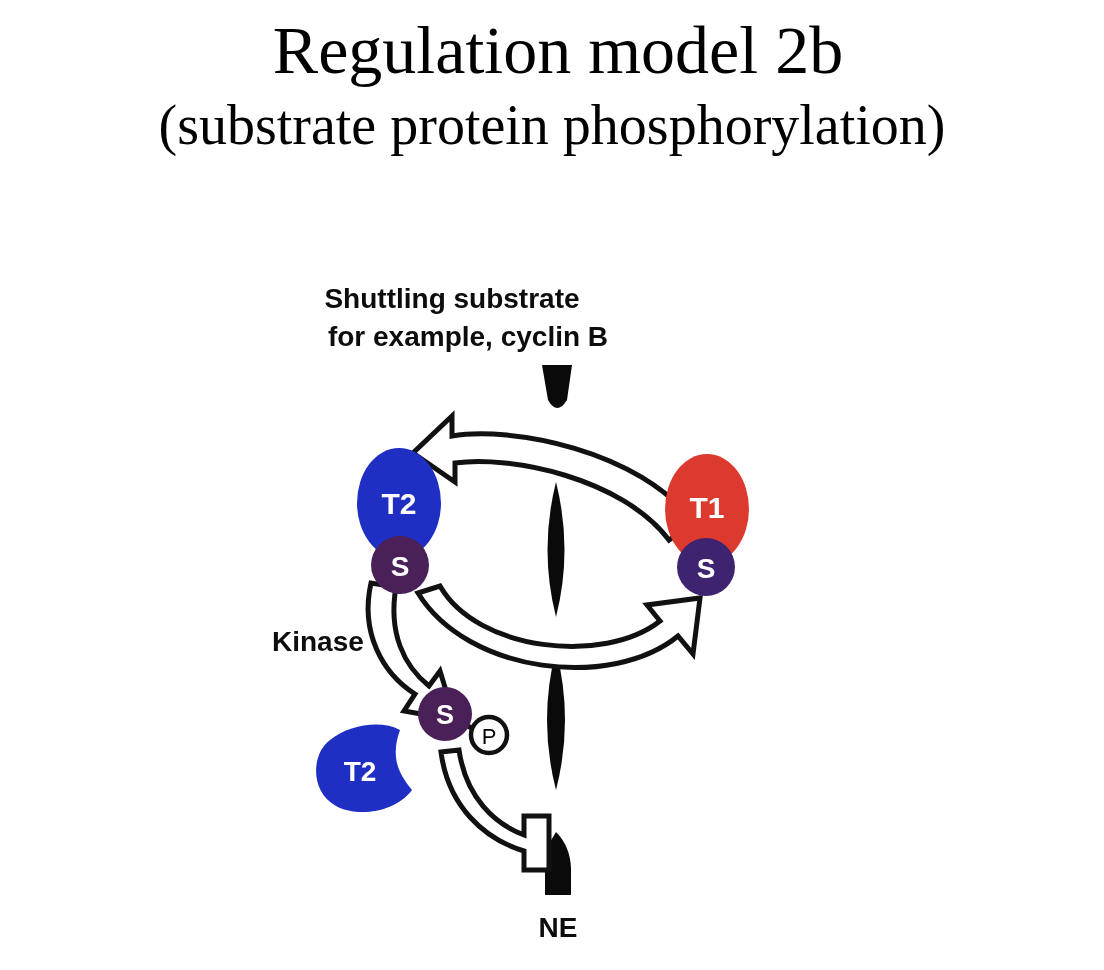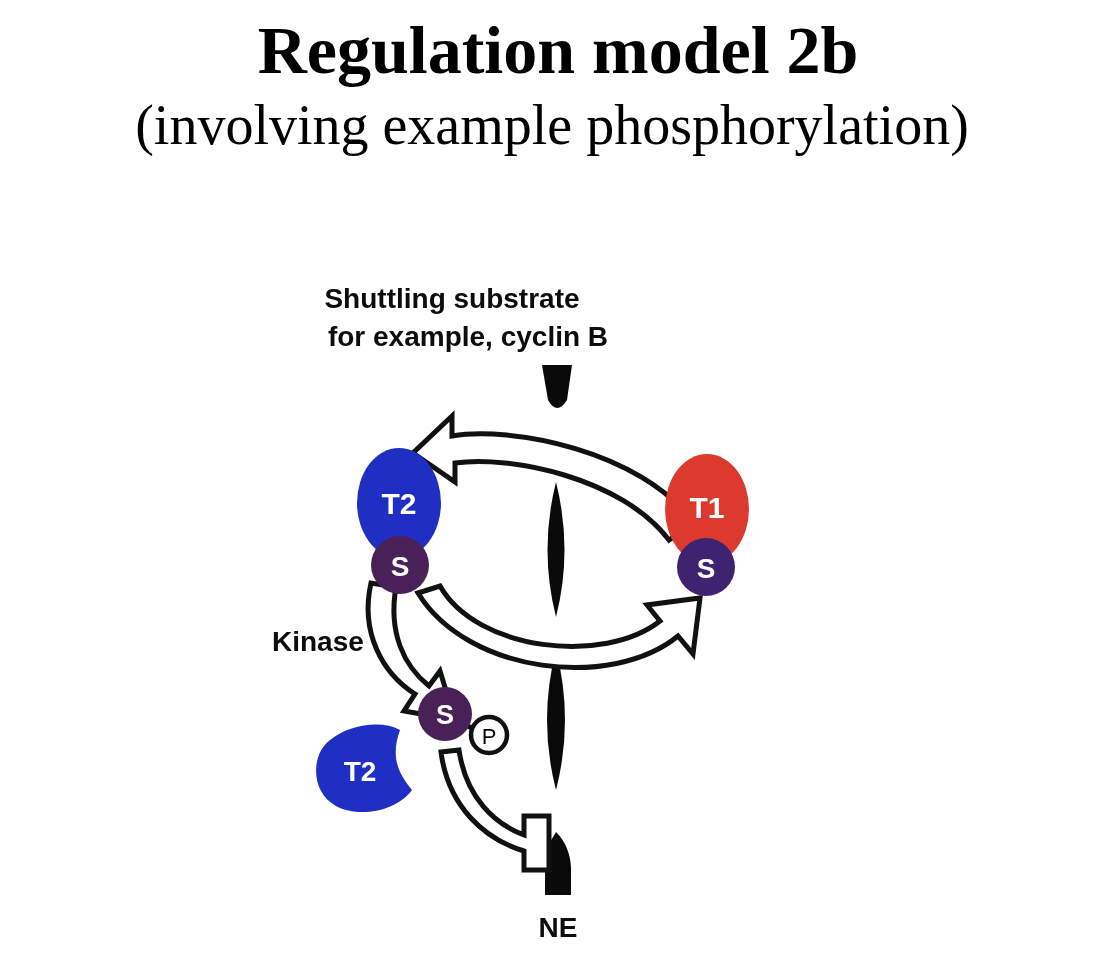--- a/index.html
+++ b/index.html
@@ -25,21 +25,21 @@
     top: 8px;
     left: 0;
     width: 1104px;
     text-align: center;
     color: #000000;
   }
   .title-main {
     font-family: "Liberation Serif", "DejaVu Serif", serif;
     font-size: 68px;
     line-height: 84px;
-    font-weight: bold;
+    font-weight: normal;
     letter-spacing: 0px;
     white-space: nowrap;
     padding-left: 12px;
   }
   .title-sub {
     font-family: "Liberation Serif", "DejaVu Serif", serif;
     font-size: 56px;
     line-height: 66px;
     font-weight: normal;
     white-space: nowrap;
@@ -79,21 +79,21 @@
     stroke-linecap: butt;
   }
 </style>
 </head>
 <body>
 
 <div id="slide">
 
   <div class="title-block">
     <div class="title-main">Regulation model 2b</div>
-    <div class="title-sub">(involving example phosphorylation)</div>
+    <div class="title-sub">(substrate protein phosphorylation)</div>
   </div>
 
   <div id="diagram-wrap">
     <svg id="diagram" viewBox="0 0 1104 700" xmlns="http://www.w3.org/2000/svg">
 
       <g>
         <path d="M 542 115 L 572 115 L 567 150 Q 557 166 548 150 Z" fill="#0a0a0a"></path>
         <path d="M 556 232 Q 573 300 556 367 Q 539 300 556 232 Z" fill="#0a0a0a"></path>
         <path d="M 556 400 Q 574 470 556 540 Q 538 470 556 400 Z" fill="#0a0a0a"></path>
         <path d="M 556 582 Q 546 596 545 618 L 545 645 L 571 645 L 571 618 Q 570 596 556 582 Z" fill="#0a0a0a"></path>

